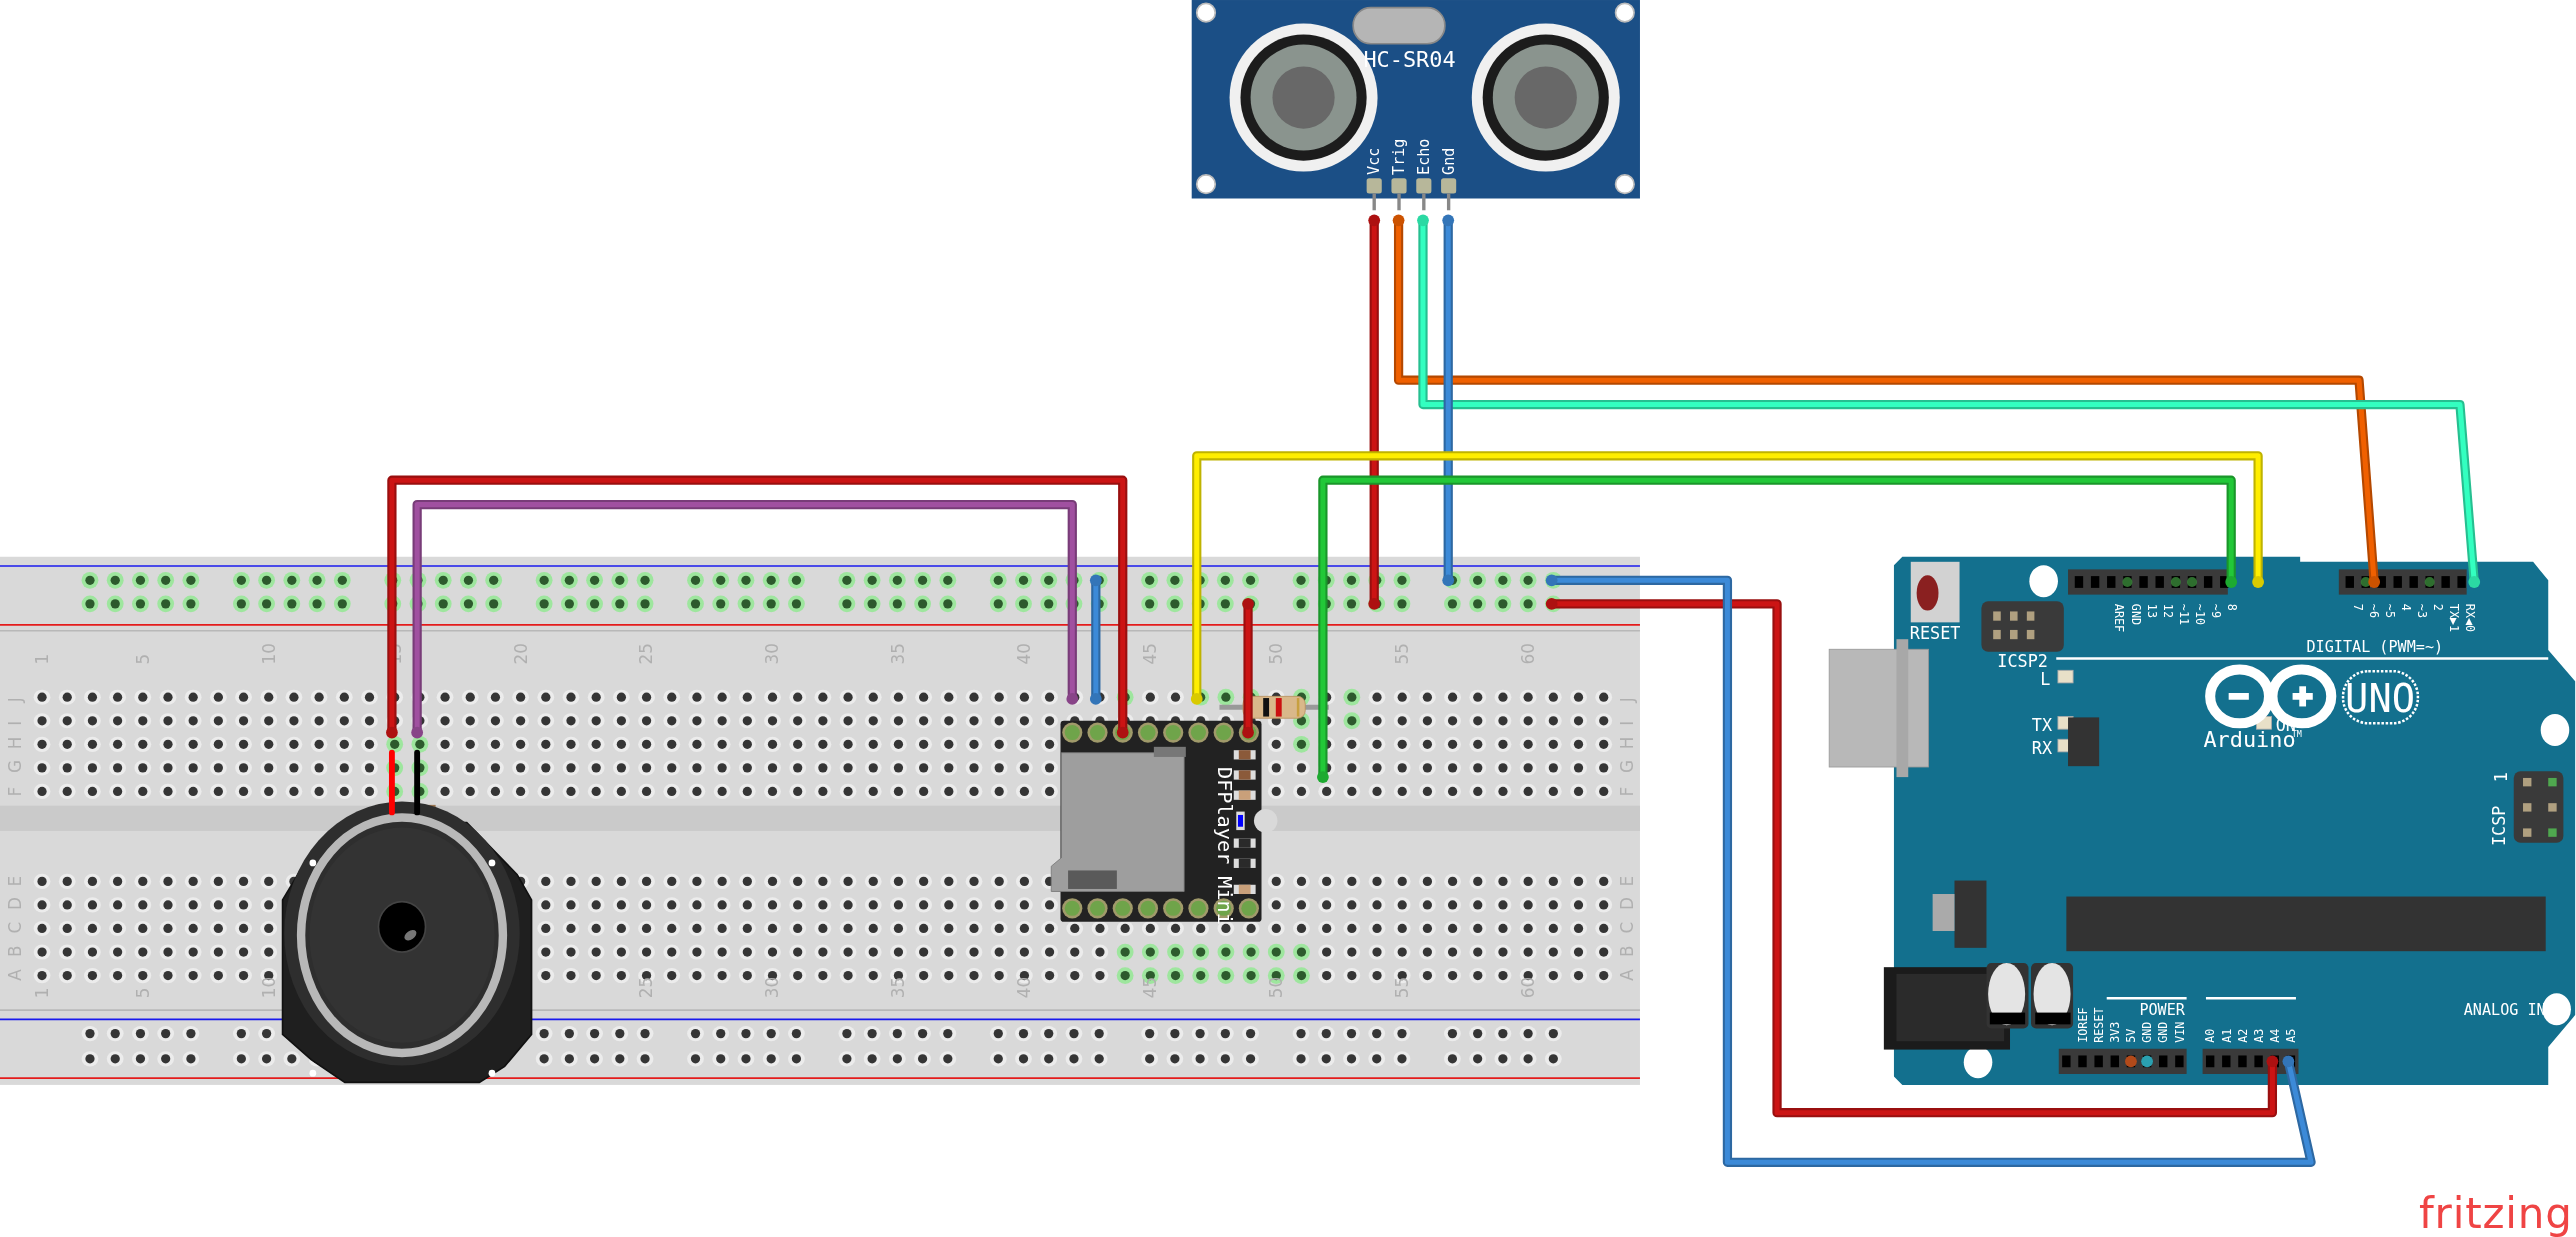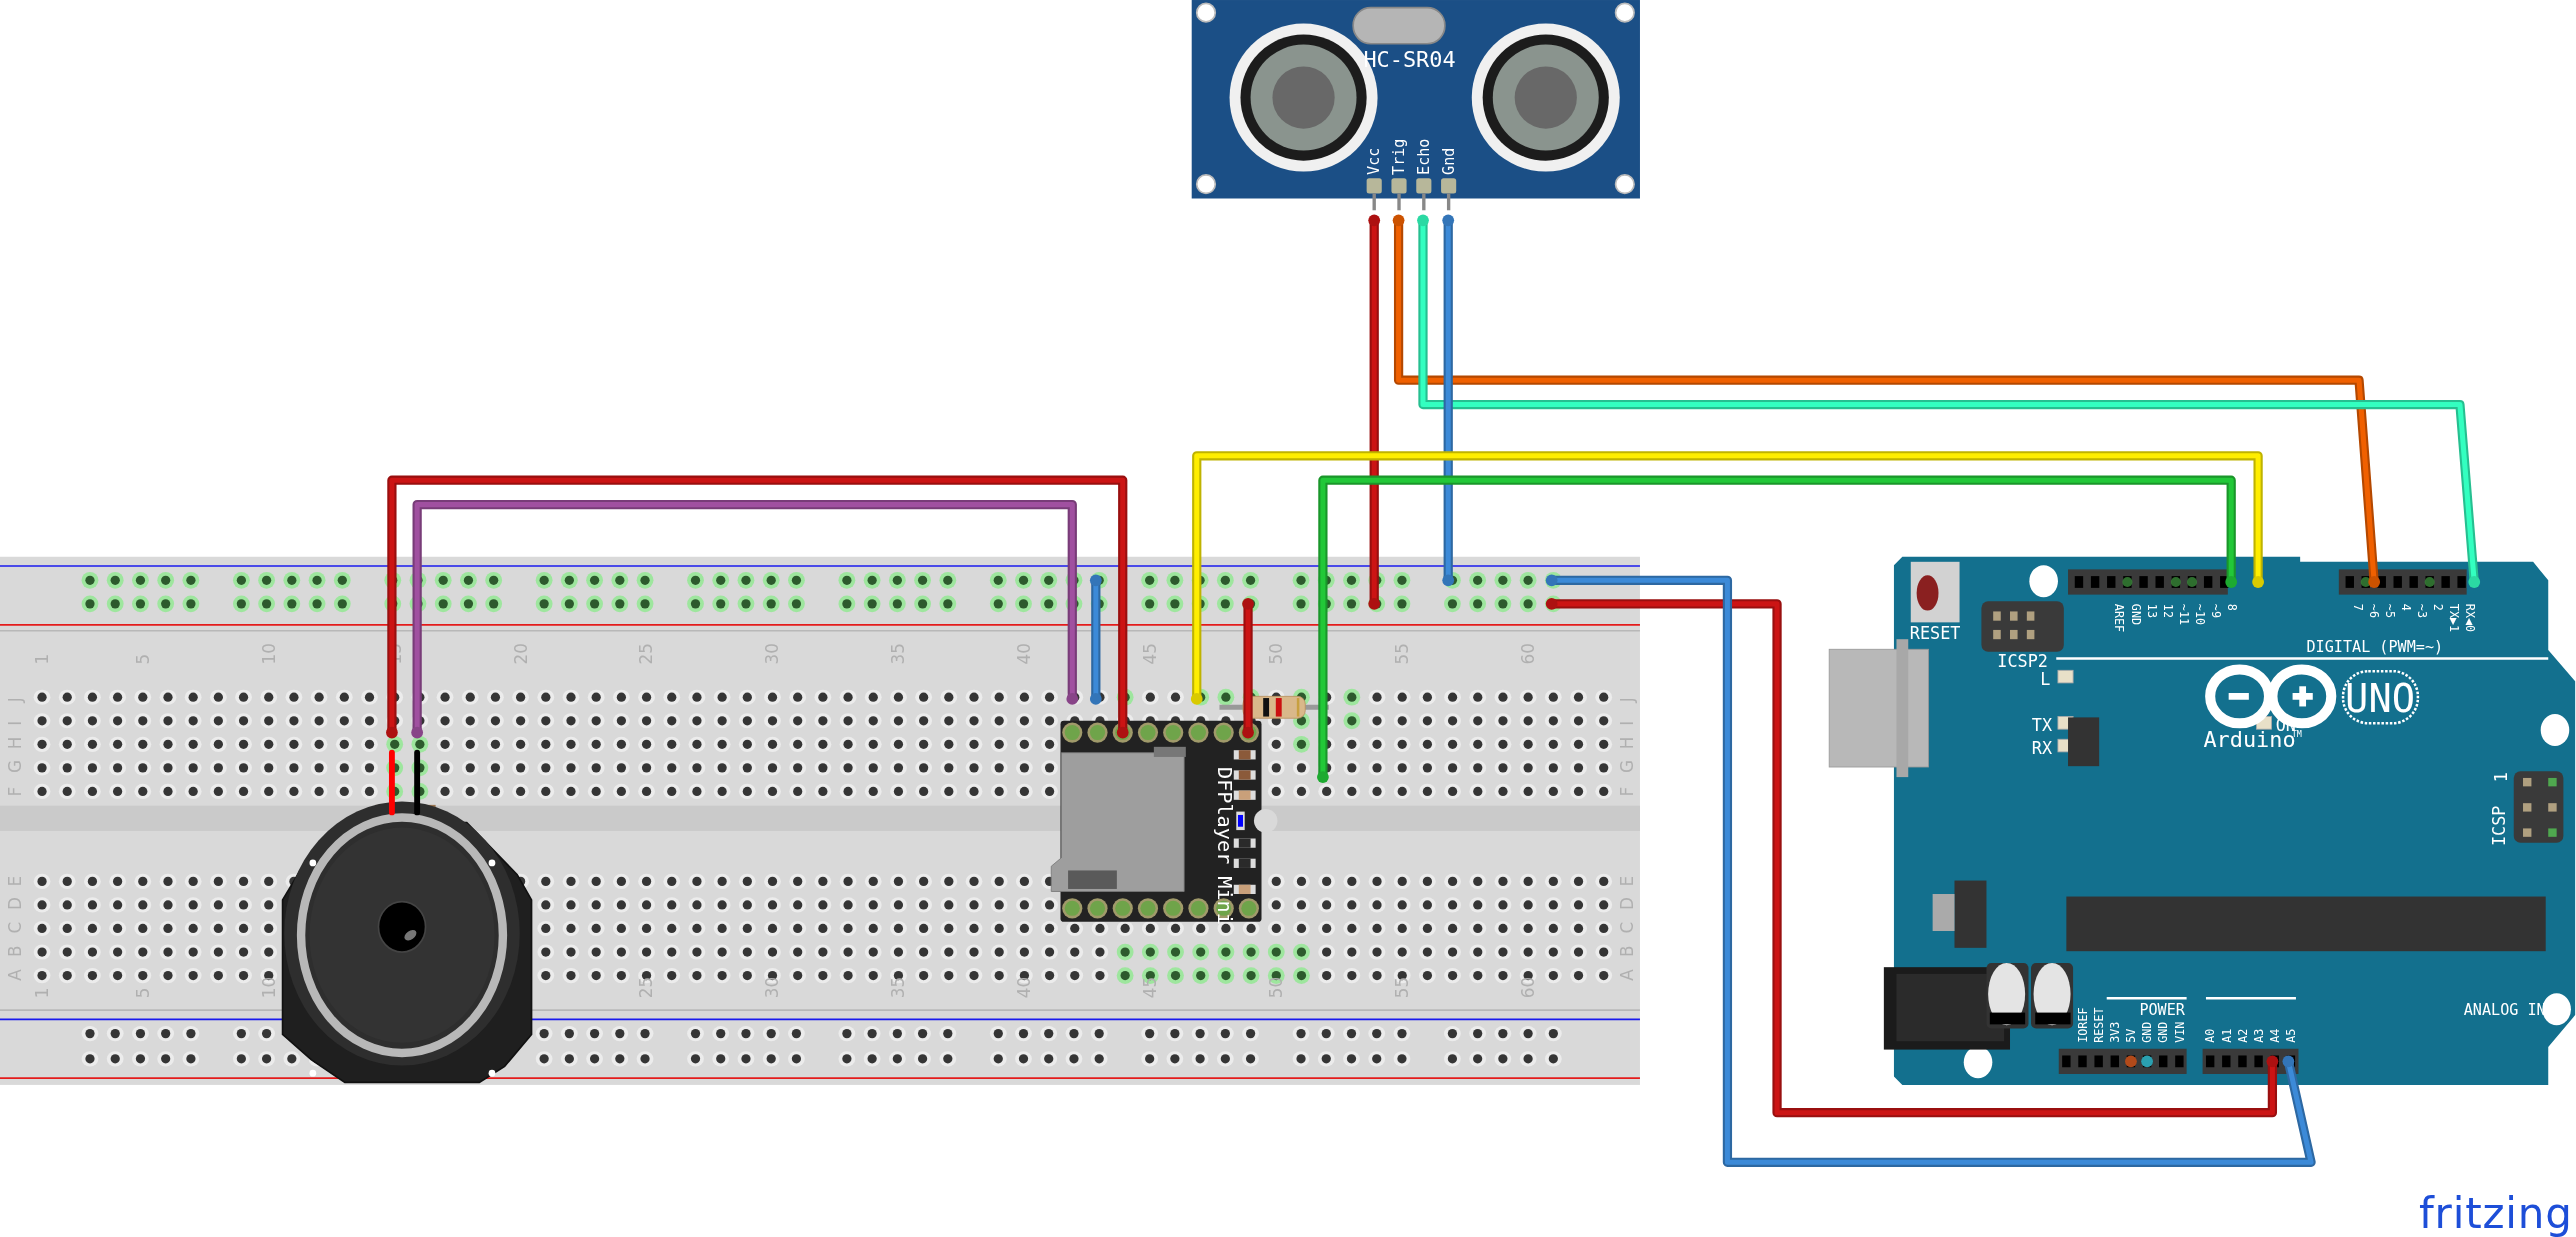--- a/index.html
+++ b/index.html
@@ -1,20 +1,20 @@
 <!DOCTYPE html>
 <html style="font-size:13.5px"><head>
 <meta charset="utf-8">
 <style>
   html,body{margin:0;padding:0;background:#ffffff;}
   body{width:2576px;height:1238px;overflow:hidden;position:relative;font-family:"DejaVu Sans Mono",monospace;}
   #stage{position:absolute;left:0;top:0;width:2576px;height:1238px;}
   .pcb-text{fill:#ffffff;font-family:"DejaVu Sans Mono",monospace;}
   .bb-num{fill:#b0b0b0;font-family:"DejaVu Sans",sans-serif;font-size:20px;}
-  .fritzing{position:absolute;right:3.4px;bottom:0px;font-family:"DejaVu Sans",sans-serif;font-size:42px;color:#1d4ed8;letter-spacing:0.8px;}
+  .fritzing{position:absolute;right:3.4px;bottom:0px;font-family:"DejaVu Sans",sans-serif;font-size:42px;color:#ef4444;letter-spacing:0.8px;}
 </style>
 </head>
 <body>
 
 <svg id="stage" width="2576" height="1238" viewBox="0 0 3063 1472" xmlns="http://www.w3.org/2000/svg">
 
   <g>
     <rect x="0" y="662" width="1950" height="628" fill="#d9d9d9"></rect>
 
     <line x1="0" y1="673" x2="1950" y2="673" stroke="#1a1aee" stroke-width="2"></line>

